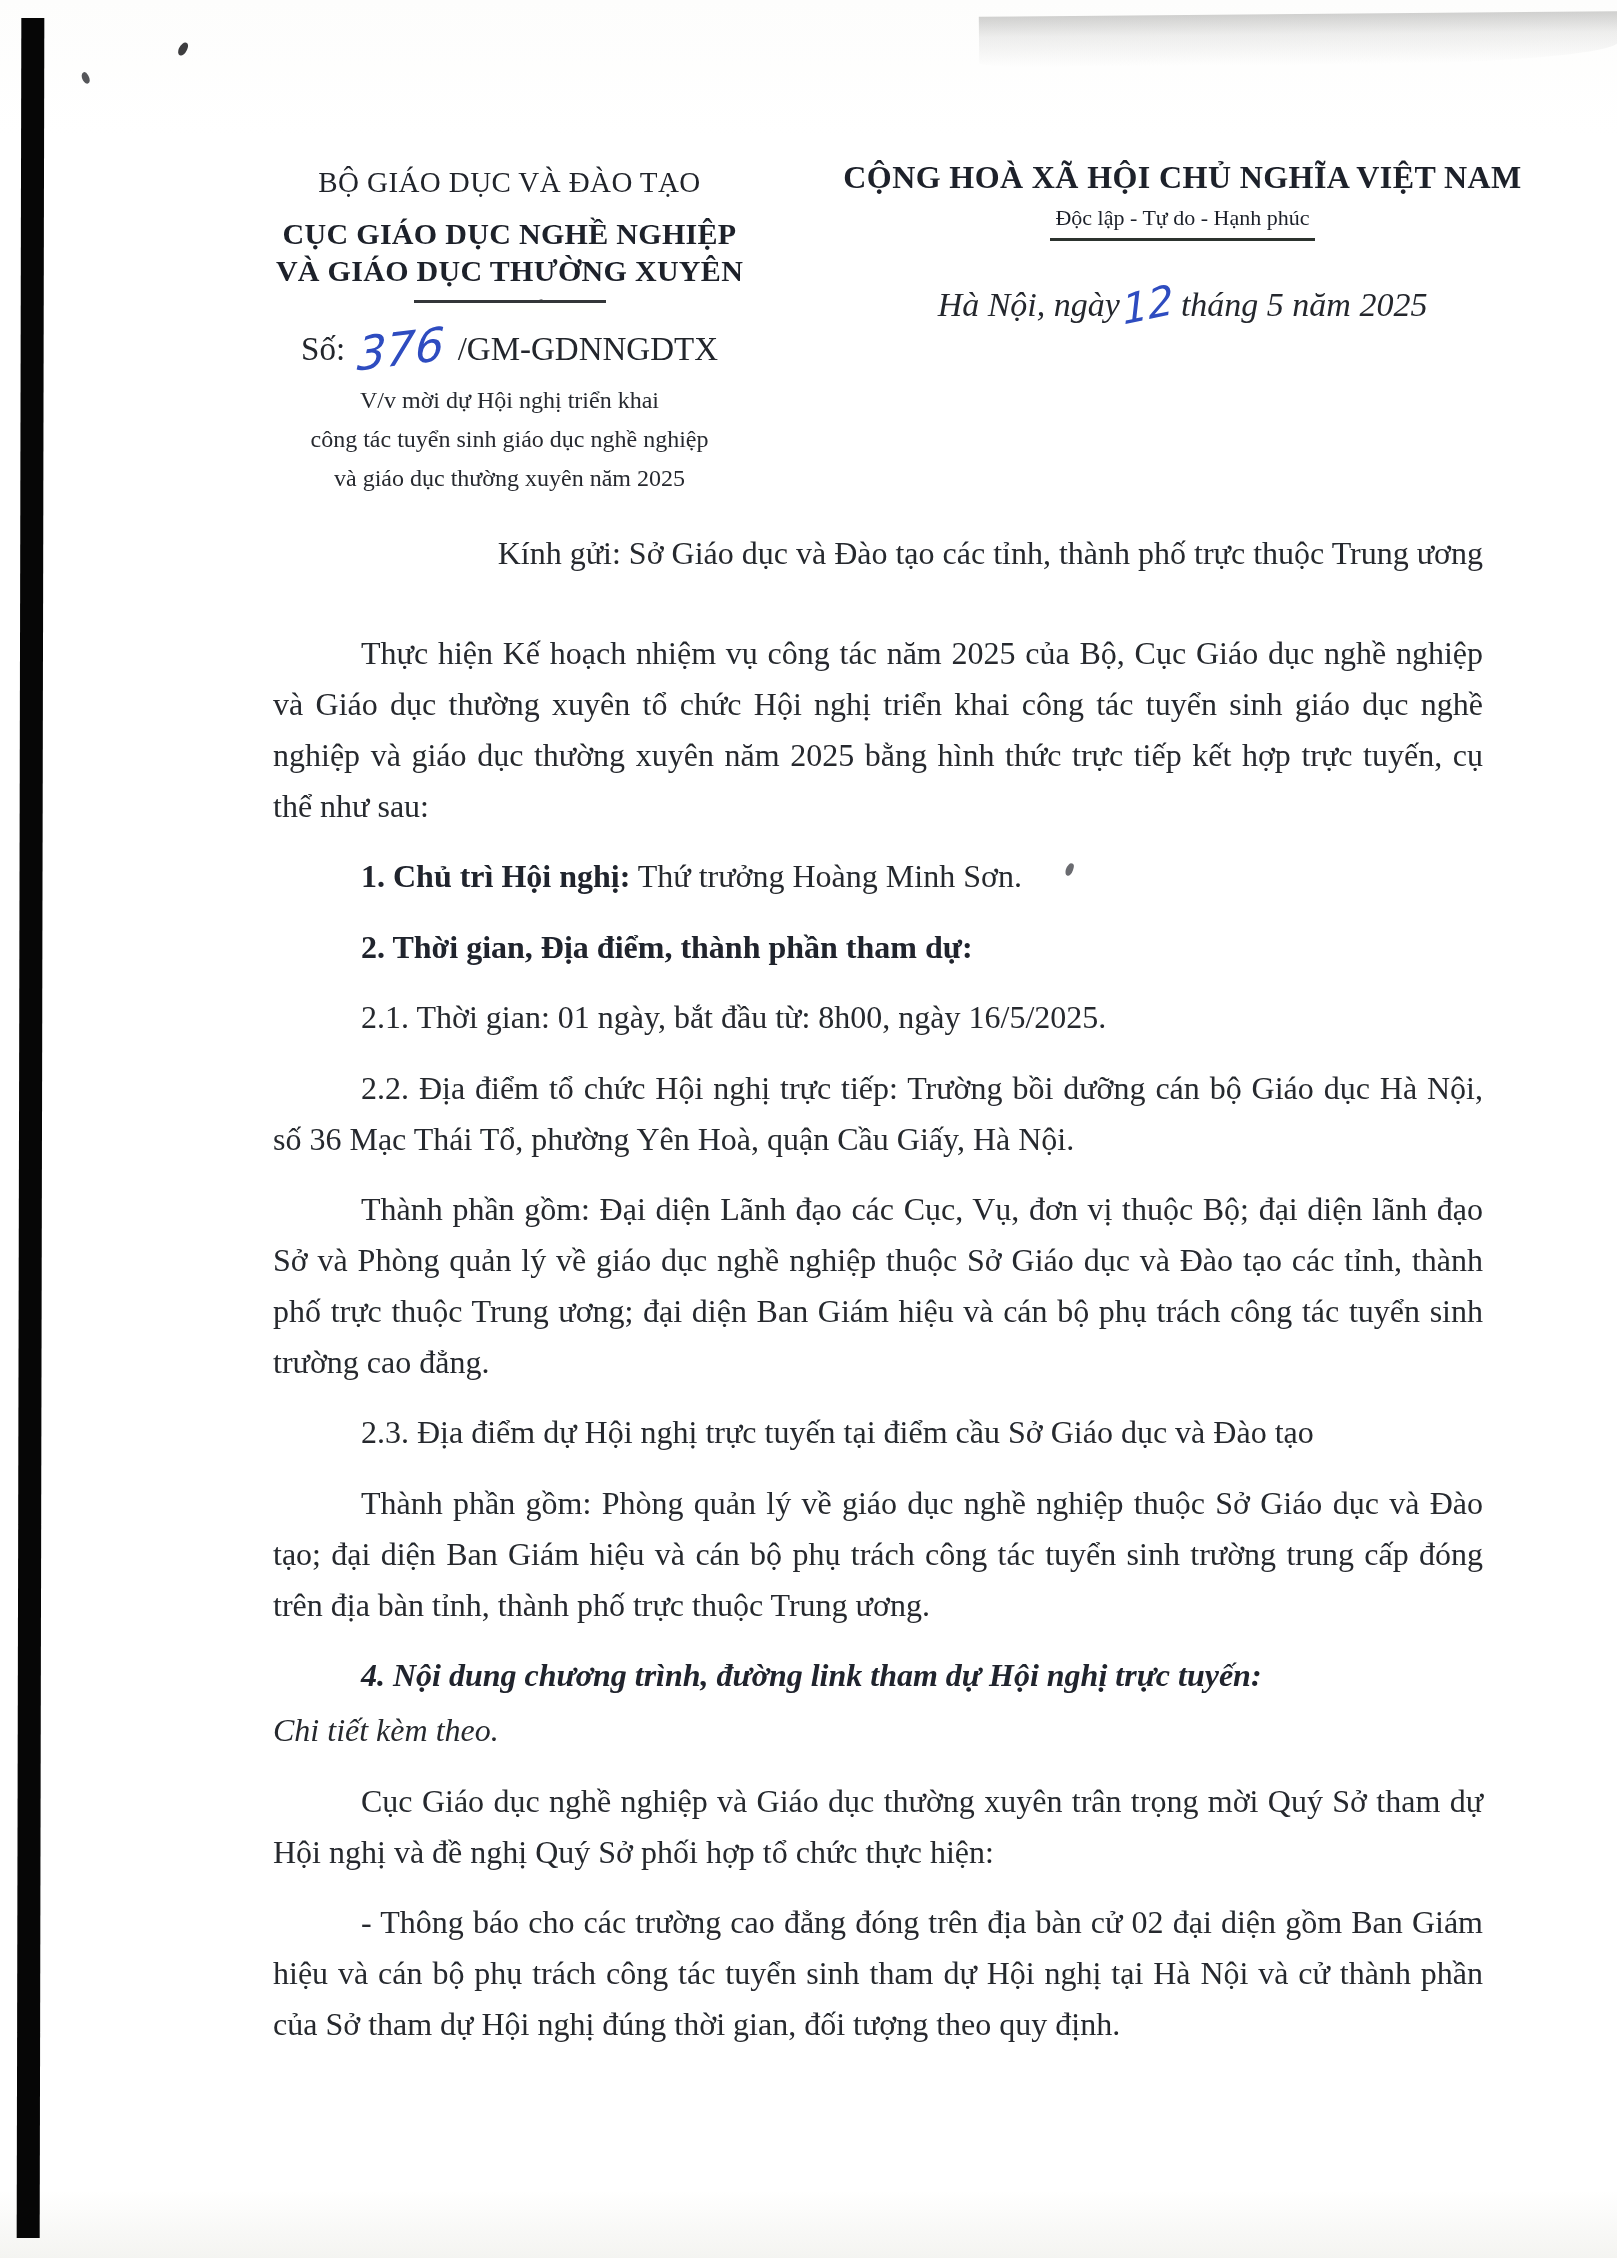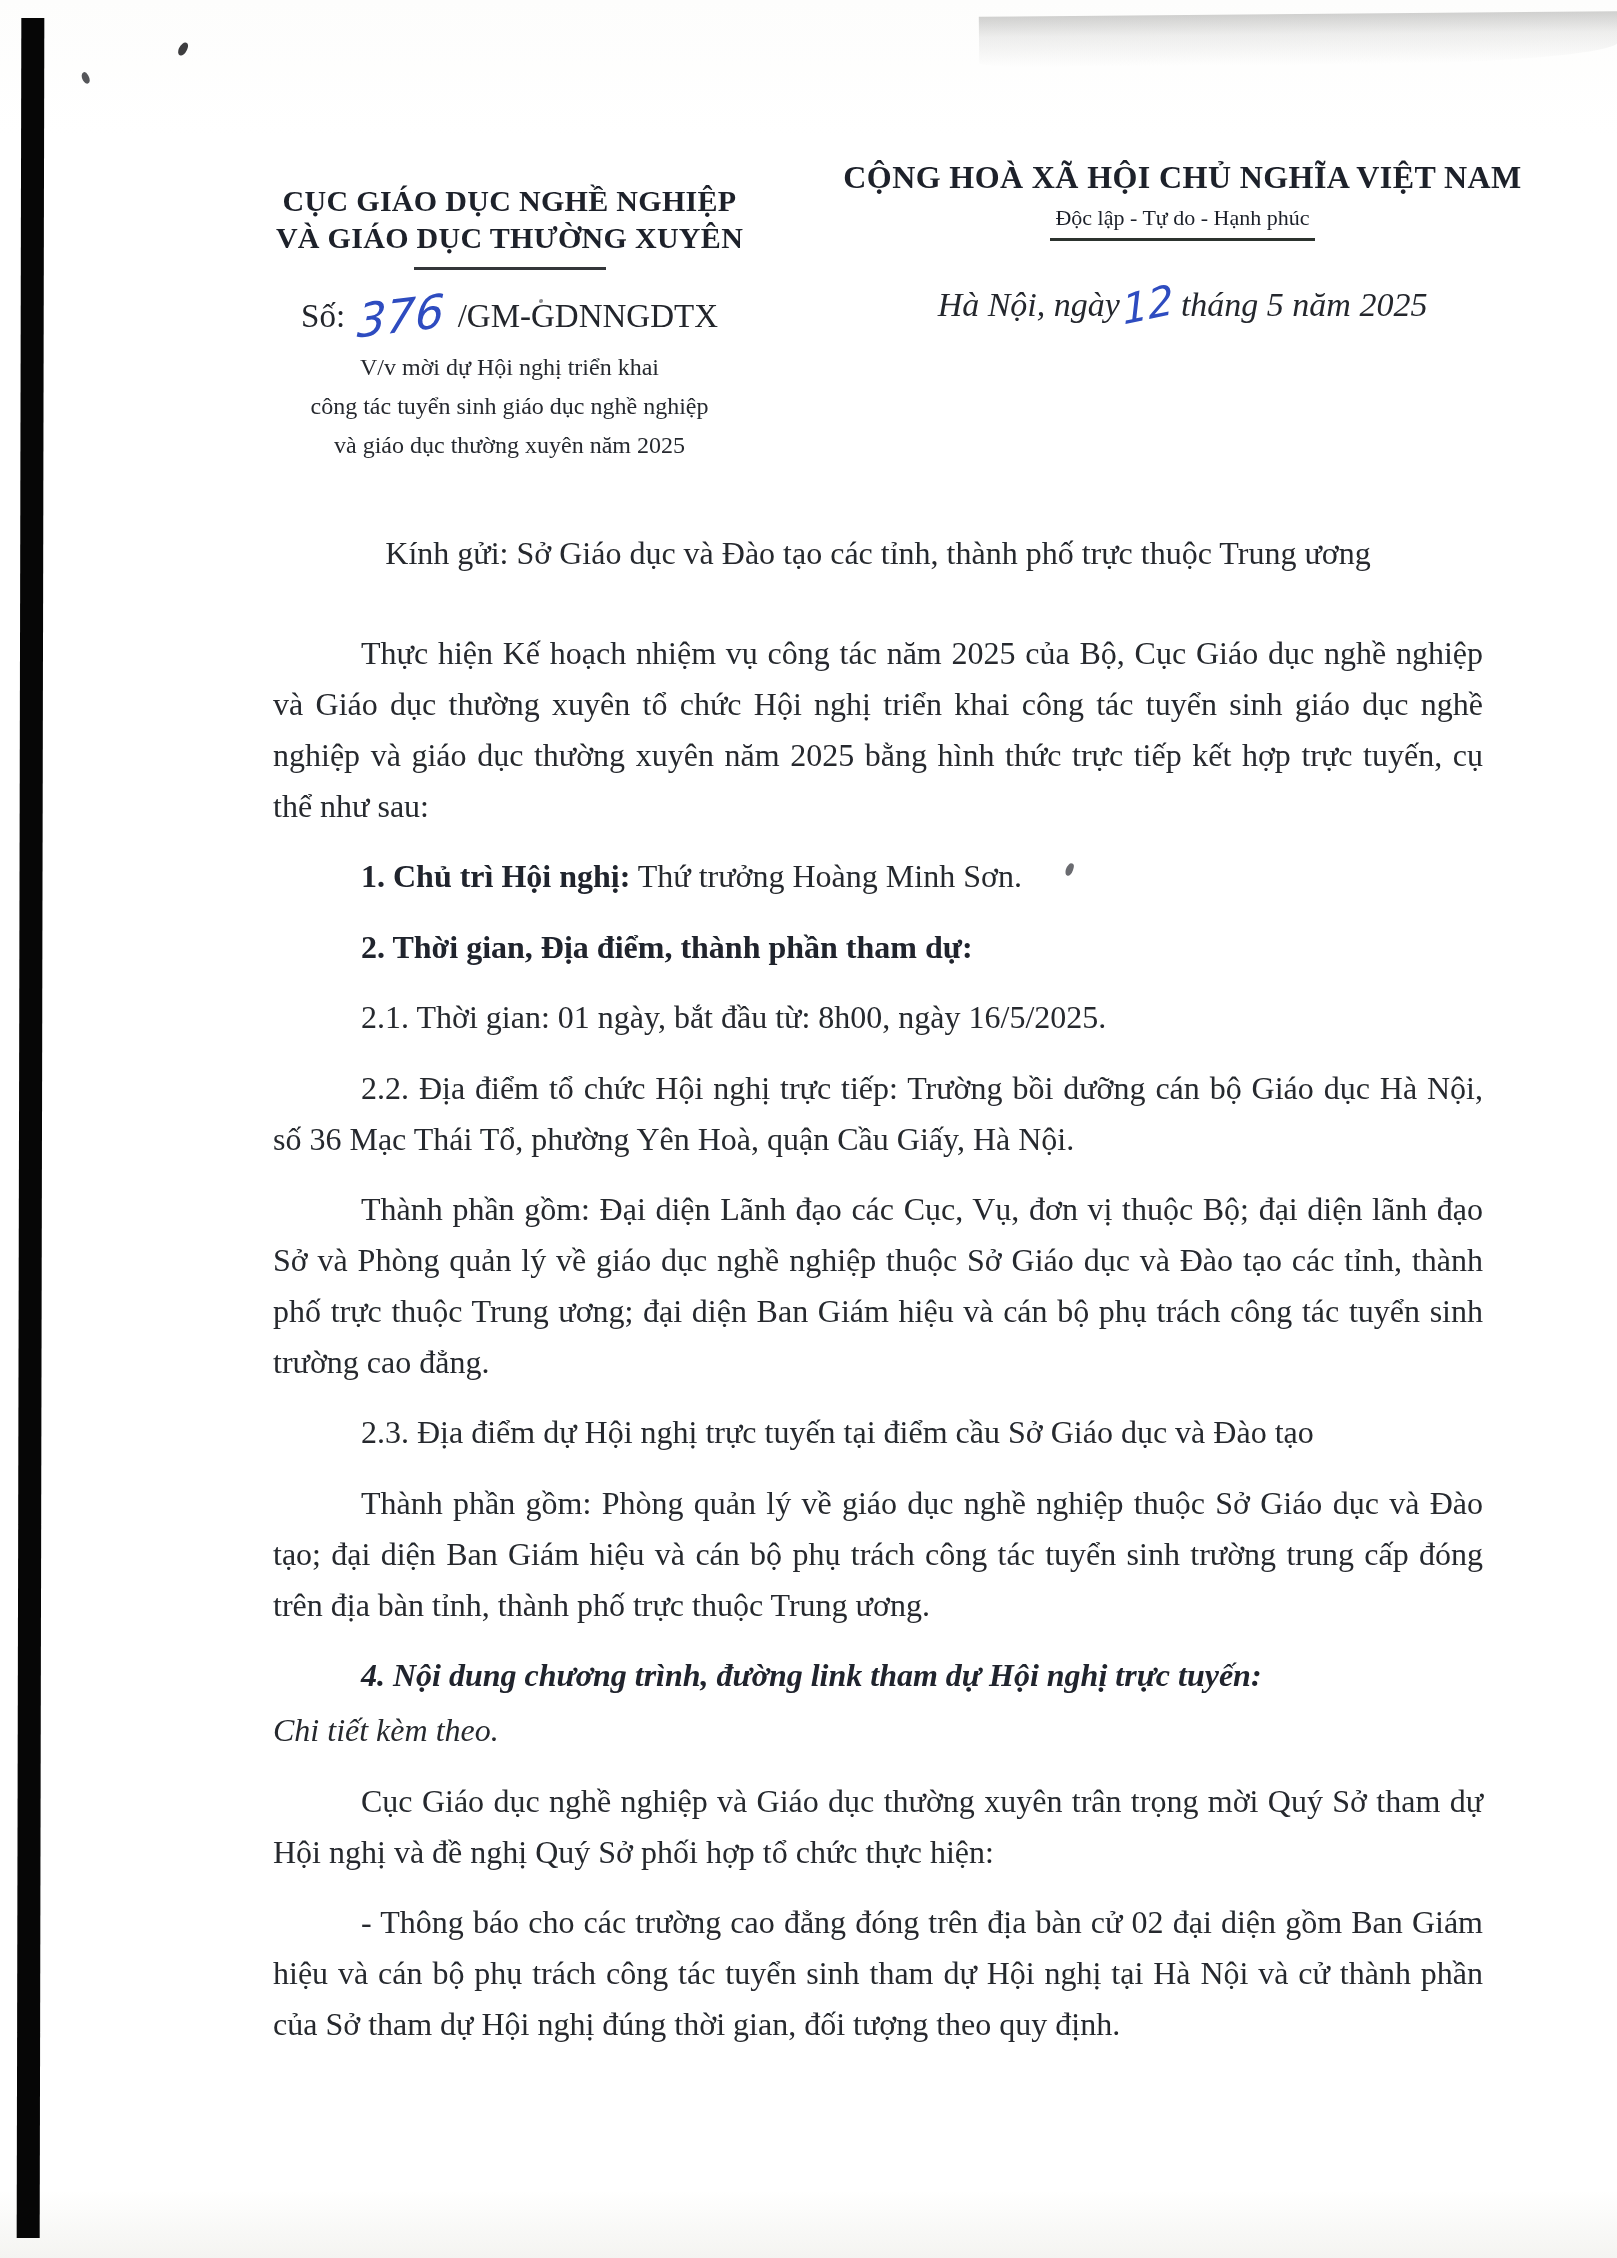--- a/index.html
+++ b/index.html
@@ -38,39 +38,40 @@
   .hand{
     font-family:"DejaVu Sans",sans-serif;font-style:italic;font-weight:400;
     color:#2e4cc0;display:inline-block;line-height:1;
   }
   .hand.number{font-size:46px;transform:rotate(-7deg) skewX(-10deg);margin:0 12.4px;vertical-align:-5.3px;}
   .hand.day{font-size:41px;transform:rotate(-12deg) skewX(-8deg);margin:0 7px 0 1.8px;vertical-align:-3.5px;}
 
   
   .letter-body{position:absolute;left:273px;top:528px;width:1210px;font-size:32px;line-height:51px;text-align:justify;color:#26292e;}
   .letter-body p{margin:0 0 19.4px;text-indent:88px;}
-  p.salutation{text-align:center;text-indent:0;margin:0 0 49px;}
+  p.salutation{text-align:right;text-indent:0;margin:0 0 49px;}
   p.tight{margin-bottom:4px;font-style:italic;}
   p.no-indent{text-indent:0;}
   .b{font-weight:700;color:#20242d;}
   .i{font-style:italic;}
 </style>
 </head>
 <body>
 
 <div class="scan-page">
 
   <div class="black-bar"></div>
   <div class="top-shadow"></div>
   <div class="speck s1"></div>
   <div class="speck s2"></div>
   <div class="speck s3"></div>
   <div class="speck s4"></div>
 
   <div class="col-left">
+    <div class="org-parent">BỘ GIÁO DỤC VÀ ĐÀO TẠO</div>
     <div class="org-name">
       <span>CỤC GIÁO DỤC NGHỀ NGHIỆP</span><br>
       <span>VÀ GIÁO DỤC THƯỜNG XUYÊN</span>
     </div>
     <div class="rule-left"></div>
     <div class="doc-number">
       <span>Số:</span><span class="hand number">376</span><span>/GM-GDNNGDTX</span>
     </div>
     <div class="subject">
       <div>V/v mời dự Hội nghị triển khai</div>

